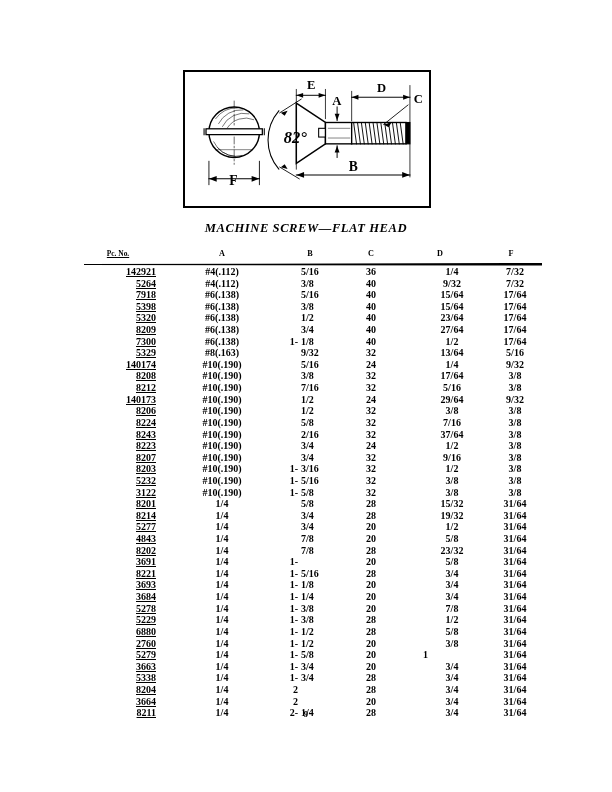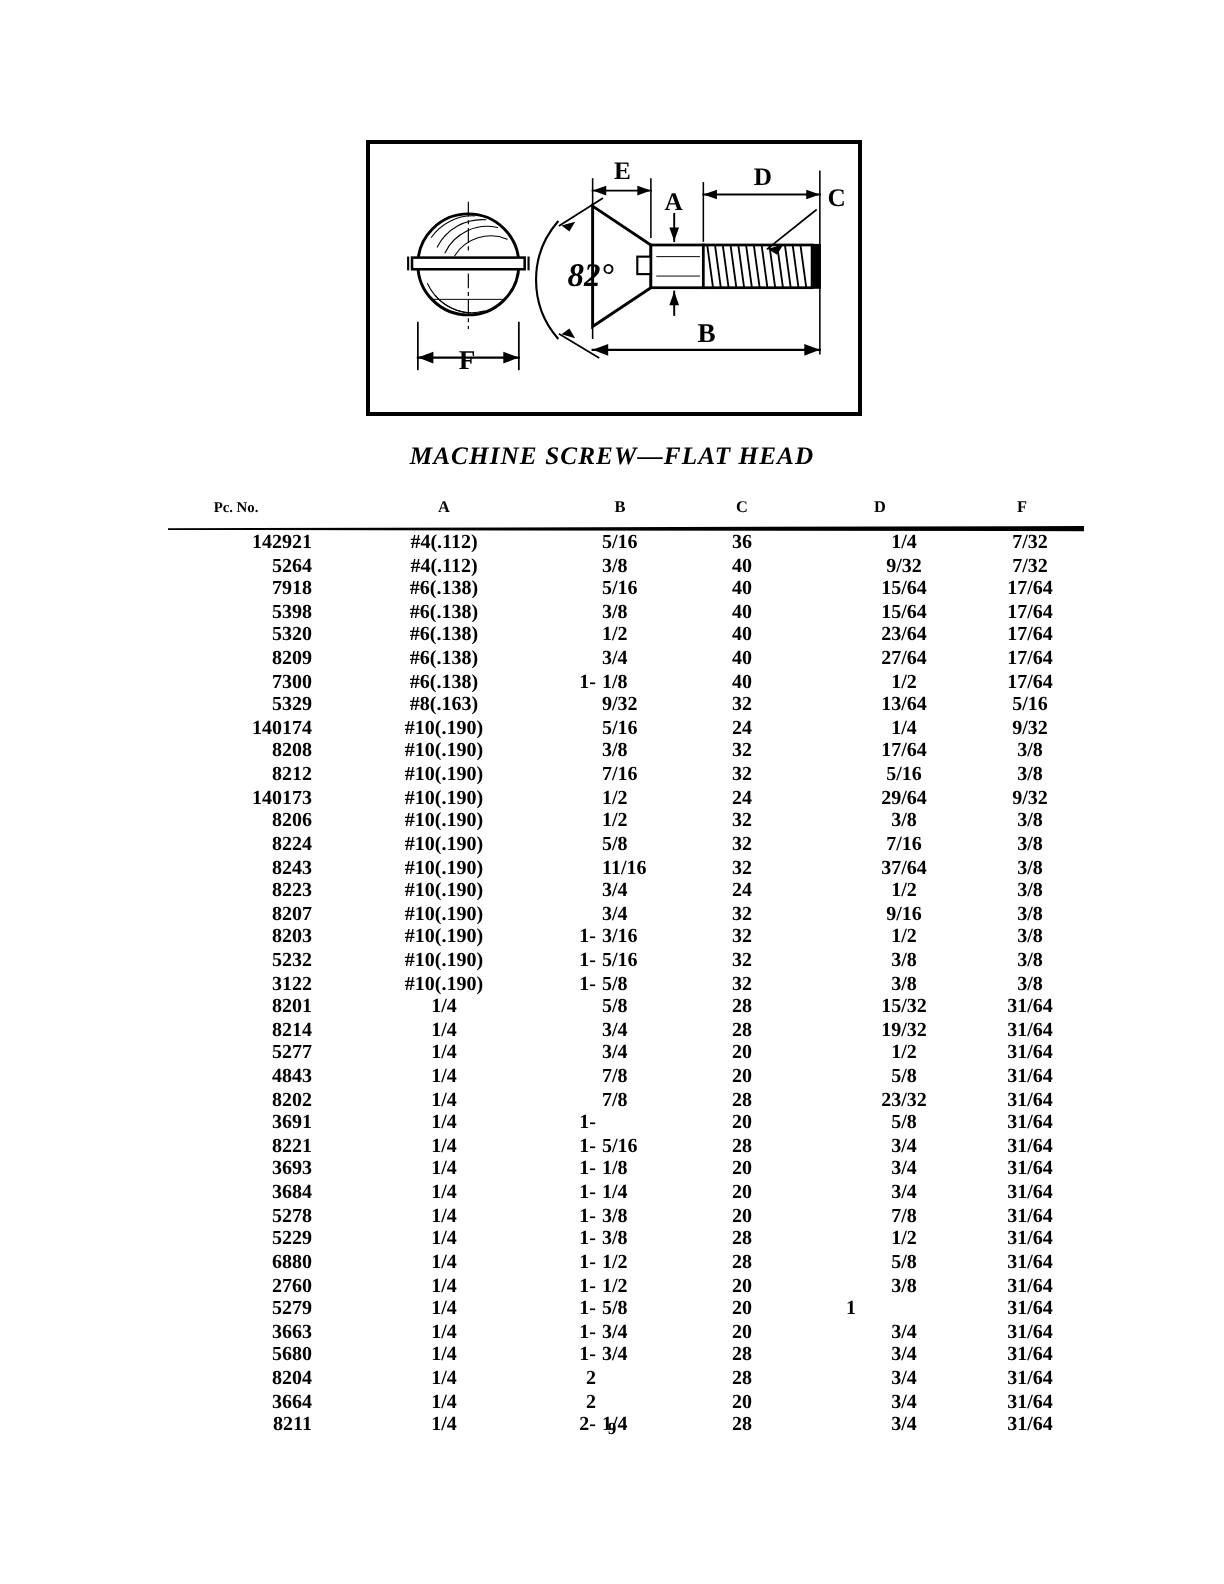--- a/index.html
+++ b/index.html
@@ -79,21 +79,21 @@
     font-weight: bold;
     font-family: "Liberation Serif", "DejaVu Serif", serif;
   }
   .cell {
     position: absolute;
     top: 0;
     white-space: nowrap;
     line-height: 11.62px;
   }
   
-  .c-pcno  { left: 0px;   width: 72px;  text-align: right; }
+  .c-pcno  { left: 0px;   width: 72px;  text-align: right; text-decoration: underline; }
   .c-a     { left: 96px;  width: 84px;  text-align: center; }
   .c-bw    { left: 188px; width: 26px;  text-align: right; }
   .c-bf    { left: 217px; width: 42px;  text-align: left; }
   .c-c     { left: 268px; width: 38px;  text-align: center; }
   .c-dw    { left: 316px; width: 28px;  text-align: right; }
   .c-df    { left: 346px; width: 44px;  text-align: center; }
   .c-f     { left: 404px; width: 54px;  text-align: center; }
 
   
   #page-number {
@@ -366,21 +366,21 @@
         <div class="cell c-bf">5/8</div>
         <div class="cell c-c">32</div>
         <div class="cell c-dw"></div>
         <div class="cell c-df">7/16</div>
         <div class="cell c-f">3/8</div>
       </div>
       <div class="data-row">
         <div class="cell c-pcno">8243</div>
         <div class="cell c-a">#10(.190)</div>
         <div class="cell c-bw"></div>
-        <div class="cell c-bf">11/16</div>
+        <div class="cell c-bf">2/16</div>
         <div class="cell c-c">32</div>
         <div class="cell c-dw"></div>
         <div class="cell c-df">37/64</div>
         <div class="cell c-f">3/8</div>
       </div>
       <div class="data-row">
         <div class="cell c-pcno">8223</div>
         <div class="cell c-a">#10(.190)</div>
         <div class="cell c-bw"></div>
         <div class="cell c-bf">3/4</div>
@@ -573,21 +573,21 @@
         <div class="cell c-pcno">3663</div>
         <div class="cell c-a">1/4</div>
         <div class="cell c-bw">1-</div>
         <div class="cell c-bf">3/4</div>
         <div class="cell c-c">20</div>
         <div class="cell c-dw"></div>
         <div class="cell c-df">3/4</div>
         <div class="cell c-f">31/64</div>
       </div>
       <div class="data-row">
-        <div class="cell c-pcno">5680</div>
+        <div class="cell c-pcno">5338</div>
         <div class="cell c-a">1/4</div>
         <div class="cell c-bw">1-</div>
         <div class="cell c-bf">3/4</div>
         <div class="cell c-c">28</div>
         <div class="cell c-dw"></div>
         <div class="cell c-df">3/4</div>
         <div class="cell c-f">31/64</div>
       </div>
       <div class="data-row">
         <div class="cell c-pcno">8204</div>

